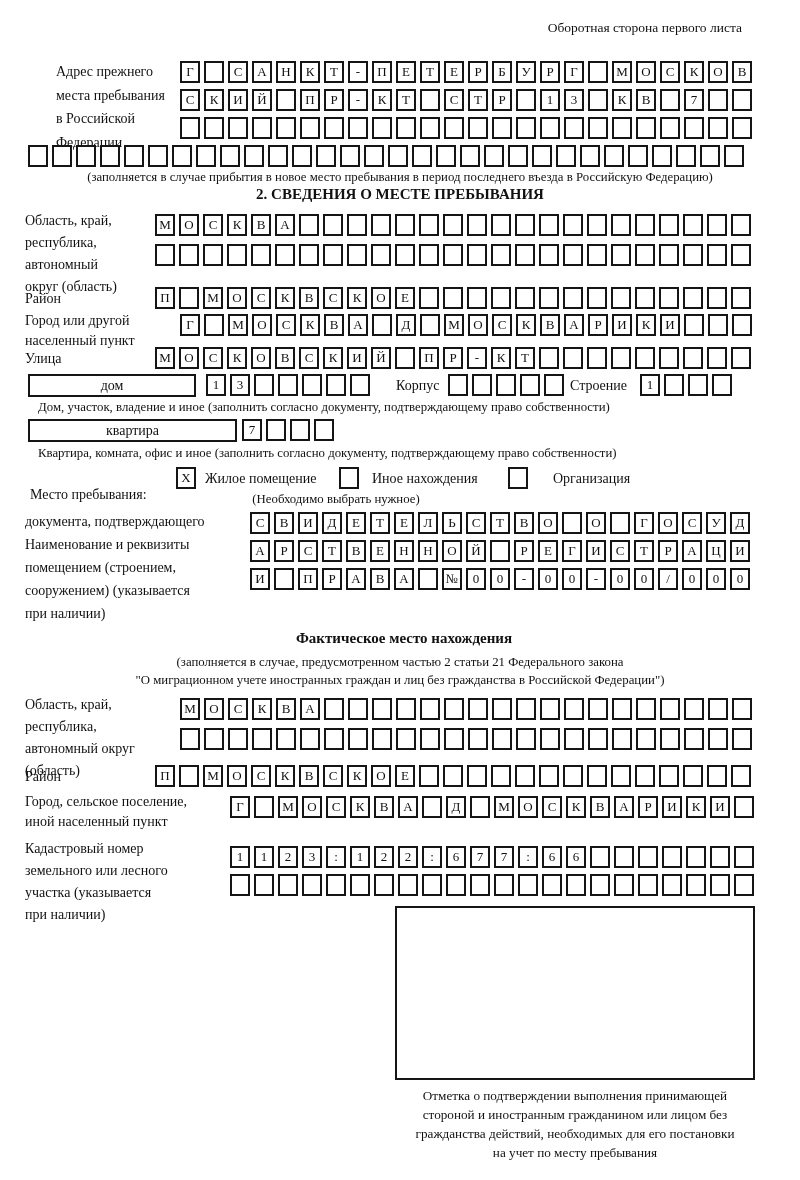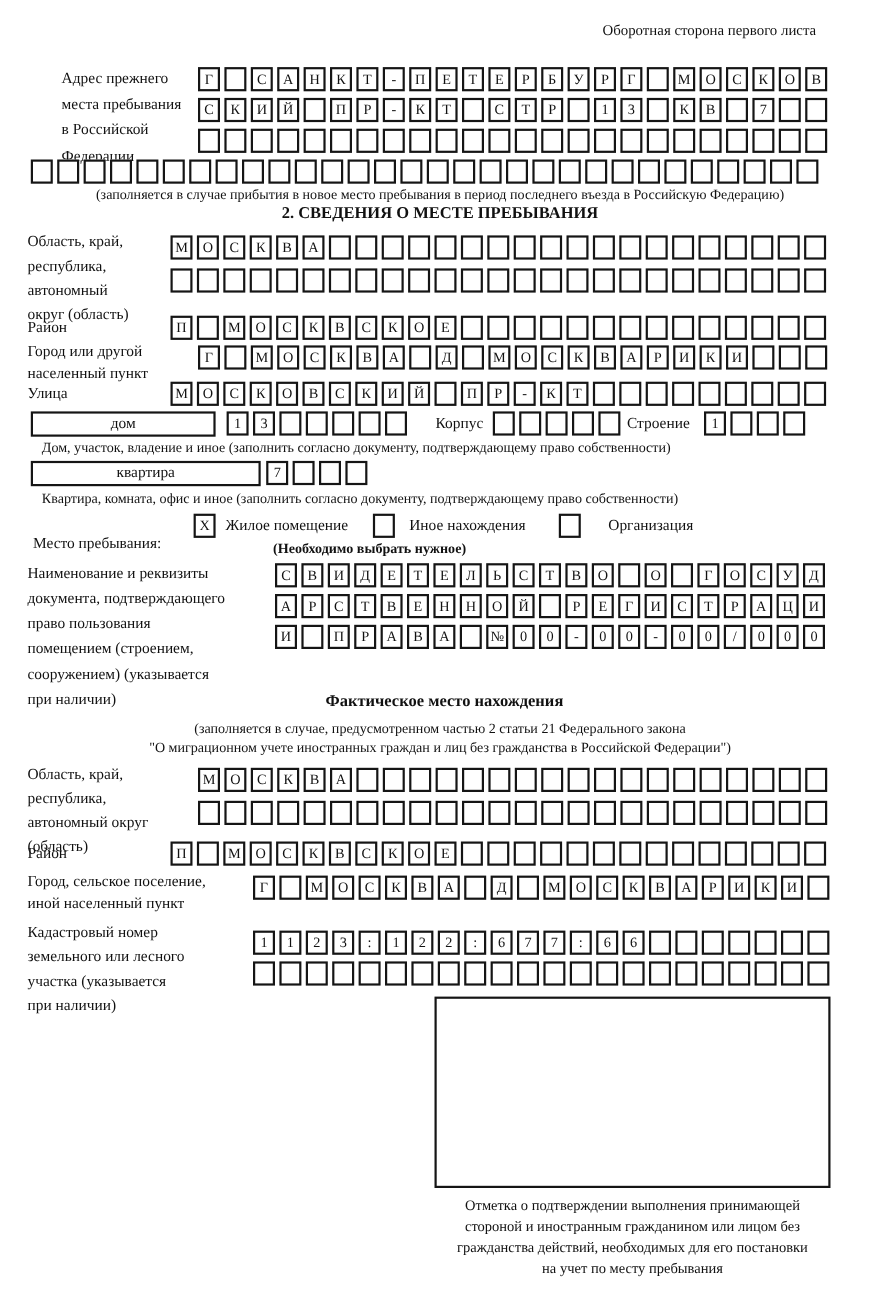--- a/index.html
+++ b/index.html
@@ -340,26 +340,25 @@
   </div>
 <div class="abs caption" style="left:38px;top:446px;">Квартира, комната, офис и иное (заполнить согласно документу, подтверждающему право собственности)</div>
 
 <div class="abs label" style="left:30px;top:468px;margin-top:16px;">Место пребывания:</div>
 <div class="cell abs" style="left:176px;top:467px;">X</div>
 <div class="abs label" style="left:205px;top:468px;">Жилое помещение</div>
 <div class="cell abs" style="left:339px;top:467px;"></div>
 <div class="abs label" style="left:372px;top:468px;">Иное нахождения</div>
 <div class="cell abs" style="left:508px;top:467px;"></div>
 <div class="abs label" style="left:553px;top:468px;">Организация</div>
-<div class="abs caption center" style="left:176px;top:492px;width:320px;font-weight:bold;">(Необходимо выбрать нужное)</div>
+<div class="abs caption center" style="left:176px;top:492px;width:320px;">(Необходимо выбрать нужное)</div>
 
 <div class="abs label" style="left:25px;top:510px;line-height:23px;">
+  <div>документа, подтверждающего</div>
   <div>Наименование и реквизиты</div>
-  <div>документа, подтверждающего</div>
-  <div>право пользования</div>
   <div>помещением (строением,</div>
   <div>сооружением) (указывается</div>
   <div>при наличии)</div>
 </div>
 <div class="cellrow" style="left:250px;top:512px;">
     <span class="cell">С</span>
     <span class="cell">В</span>
     <span class="cell">И</span>
     <span class="cell">Д</span>
     <span class="cell">Е</span>

